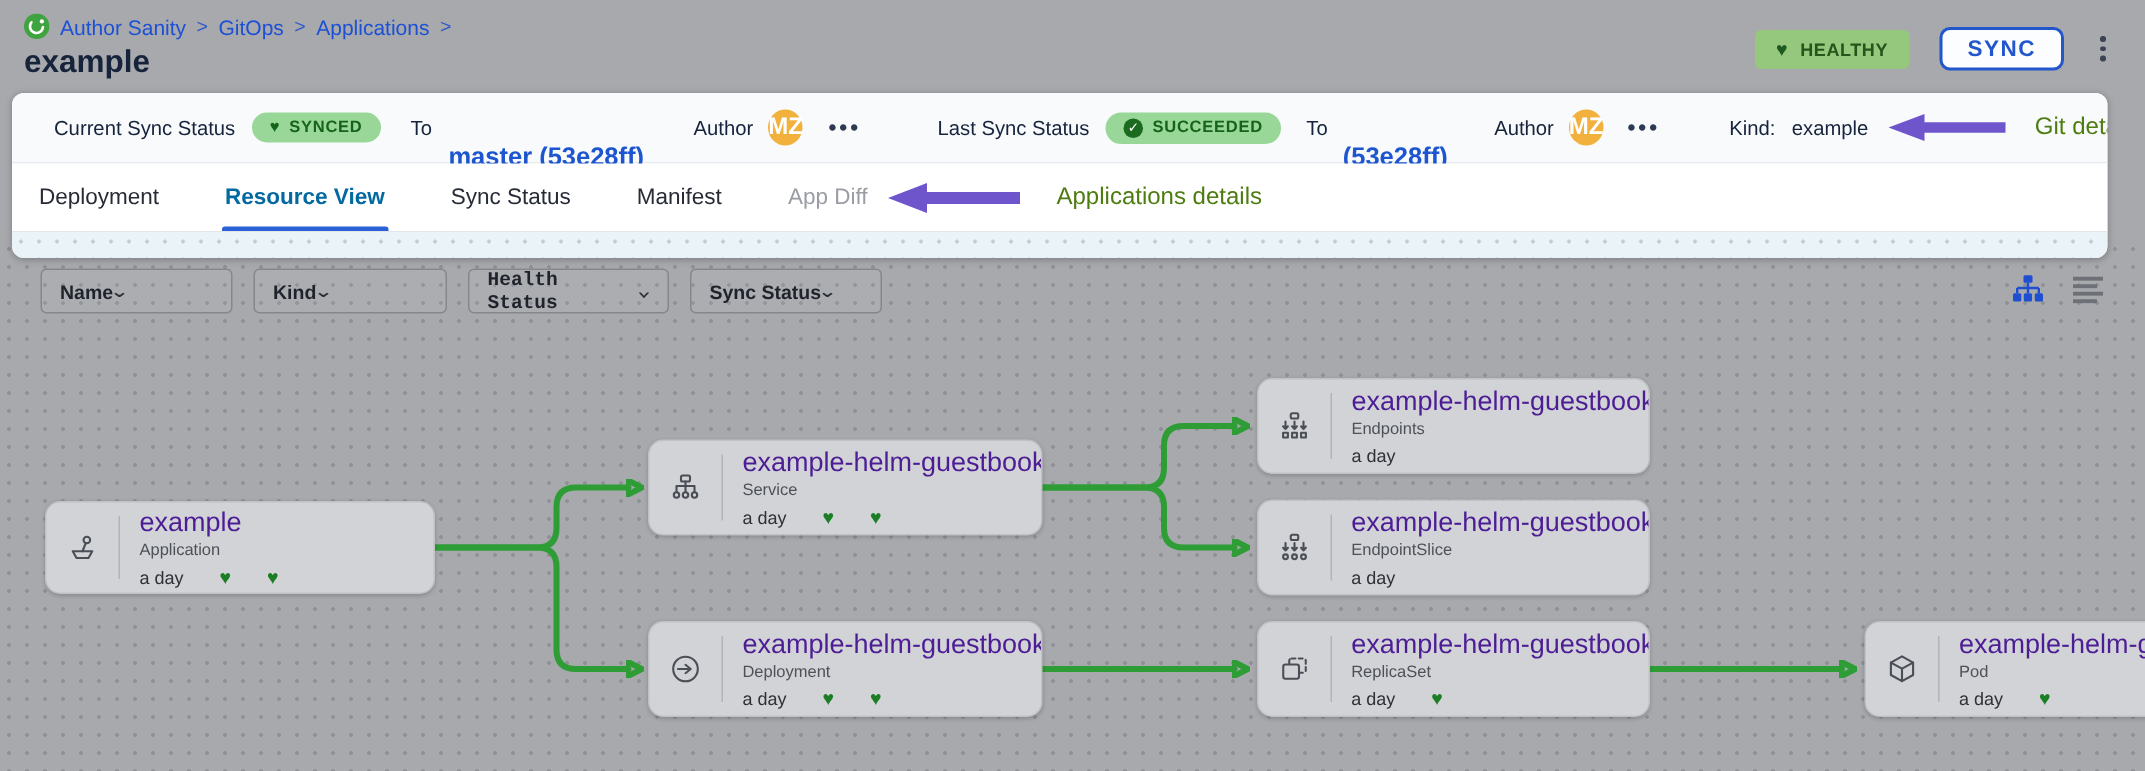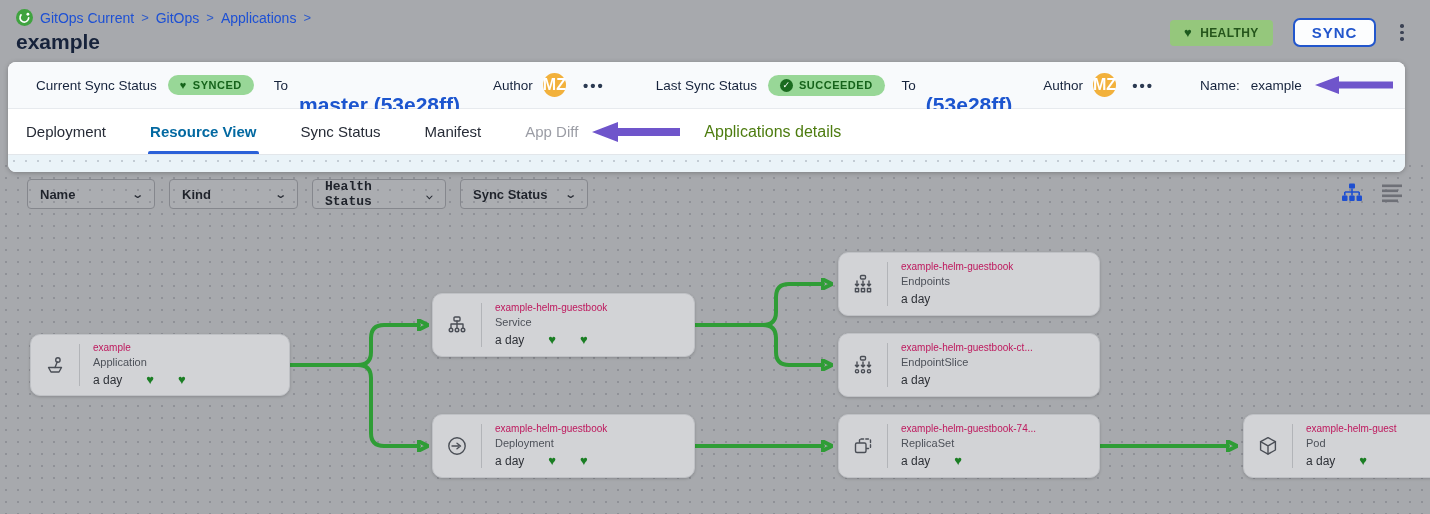--- a/index.html
+++ b/index.html
@@ -34,21 +34,21 @@
     border-radius:8px; box-shadow:0 1px 5px rgba(0,0,0,.25); z-index:5; display:flex;
     flex-direction:column; overflow:hidden; }
   .sync-row { height:47px; flex:0 0 47px; background:#f8fafc; border-bottom:1px solid #e7eaee;
     display:flex; align-items:center; padding:0 28px; font-size:13.5px; color:#16233c; white-space:nowrap; }
   .sr-label { color:#16233c; }
   .pill { display:inline-flex; align-items:center; gap:6px; background:#98d797; border-radius:12px;
     padding:4px 12px; font-size:11px; font-weight:700; letter-spacing:.5px; color:#15631a; }
   .pill .p-heart { color:#15631a; font-size:11px; line-height:1; }
   .check-circle { width:13px; height:13px; border-radius:50%; background:#1a6b1f; color:#fff;
     font-size:9px; display:inline-flex; align-items:center; justify-content:center; line-height:1; }
-  .rev-link { color:#1c55cf; font-weight:700; font-size:21px; text-decoration:none; cursor:pointer;margin-top:40px; }
+  .rev-link { color:#1c55cf; font-weight:700; font-size:17px; text-decoration:none; cursor:pointer;margin-top:40px; }
   .avatar { width:24px; height:24px; border-radius:50%; background:#f2b13c; color:#fff;
     font-size:16px; font-weight:700; display:inline-flex; align-items:center; justify-content:center; }
   .more-dots { color:#2c3a52; font-weight:700; font-size:15px; letter-spacing:2px; cursor:pointer; padding:0 2px; }
   .v-div { width:1px; height:24px; background:#d9dde3; }
 
   .purple { color:#4d7c0f; font-weight:400; font-size:16px; }
   .arrow-left { flex:0 0 auto; }
 
   .tabs-row { height:46px; flex:0 0 46px; background:#fff; display:flex; align-items:center;
     padding:0 18px; border-bottom:1px solid #e2e6ea; }
@@ -56,57 +56,57 @@
     color:#262b36; margin-right:44px; cursor:pointer; white-space:nowrap; }
   .tab.active { font-weight:700; color:#0369a1; }
   .tab.active::after { content:""; position:absolute; left:-2px; right:-2px; bottom:0; height:3px;
     background:#2b61d8; border-radius:2px 2px 0 0; }
   .tab.disabled { color:#9b9da5; }
   .card-foot { flex:1; background:#eaf3f8;
     background-image:radial-gradient(circle,#c3ccd4 1.1px,transparent 1.4px); background-size:12px 12px; }
 
   
   .filter-bar { position:absolute; left:27px; top:179px; display:flex; gap:14px; z-index:3; }
-  .filter-dd { display:flex; align-items:center; justify-content:space-between; width:128px; height:30px;
+  .filter-dd { display:flex; align-items:center; width:128px; height:30px;
     border:1px solid #85878d; border-radius:4px; padding:0 12px; font-size:13px; font-weight:700;
     color:#1f232b; background:rgba(255,255,255,0.05); cursor:pointer; }
   .filter-dd.w2 { width:129px; } .filter-dd.w3 { width:134px;font-family:Liberation Mono, monospace; } .filter-dd.w4 { width:128px; }
   .chev { font-size:11px; color:#2a2e37; transform:scaleX(1.4); }
   .view-toggles { position:absolute; right:26px; top:182px; display:flex; gap:16px; z-index:3; }
   .view-btn { cursor:pointer; display:flex; align-items:center; }
 
   
   .edges { position:absolute; inset:0; z-index:1; pointer-events:none; }
   .edges path { stroke:#2f9d36; stroke-width:4; fill:none; stroke-linecap:round; }
   .node { position:absolute; background:#d2d3d6; border:1px solid #bfc1c5; border-radius:10px;
     display:flex; align-items:center; box-shadow:0 1px 3px rgba(0,0,0,.18); z-index:2; cursor:pointer; }
   .node .icon-box { width:48px; flex:0 0 48px; display:flex; align-items:center; justify-content:center; }
   .node .n-div { width:1px; align-self:stretch; background:#b2b4b8; margin:9px 0; }
   .node .content { padding:7px 10px 7px 13px; display:flex; flex-direction:column; line-height:1.25;
     overflow:hidden; white-space:nowrap; }
-  .node .title { font-size:10px; color:#be185d; }
+  .node .title { font-size:18px; color:#4c1d95; }
   .node .kind { font-size:11px; color:#4d5159; margin-top:1px; }
   .node .meta { font-size:12px; color:#2e3137; margin-top:3px; display:flex; align-items:center; }
   .heart { color:#1b7e24; font-size:13px; margin-left:24px; line-height:1; }
   .n-icon { stroke:#4a4e56; stroke-width:1.4; fill:none; stroke-linejoin:round; stroke-linecap:round; }
 </style>
 </head>
 <body>
 
 <div class="page">
   <div class="dot-layer"></div>
 
   <div class="top-band">
     <div class="crumbs">
       <svg class="gitops-logo" viewBox="0 0 18 18">
         <circle cx="9" cy="9" r="9" fill="#3fa33f"></circle>
         <path d="M5.3 6.2 A4.6 4.6 0 1 0 13.4 9.5" stroke="#fff" stroke-width="1.8" fill="none" stroke-linecap="round"></path>
         <circle cx="12.6" cy="5.6" r="1.5" fill="#fff"></circle>
       </svg>
-      <a class="crumb">GitOps Current</a>
+      <a class="crumb">Author Sanity</a>
       <span class="crumb-sep">&gt;</span>
       <a class="crumb">GitOps</a>
       <span class="crumb-sep">&gt;</span>
       <a class="crumb">Applications</a>
       <span class="crumb-sep">&gt;</span>
     </div>
     <div class="page-title">example</div>
     <div class="top-actions">
       <div class="health-badge">
         <span class="hb-heart">♥</span>
@@ -138,21 +138,21 @@
       <span class="pill" style="margin-left:11px;">
         <span class="check-circle">✓</span>
         <span>SUCCEEDED</span>
       </span>
       <span style="margin-left:17px;">To</span>
       <a class="rev-link" style="margin-left:10px;">(53e28ff)</a>
       <span style="margin-left:31px;">Author</span>
       <span class="avatar" style="margin-left:10px;">MZ</span>
       <span class="more-dots" style="margin-left:14px;">•••</span>
       <span class="v-div" style="margin-left:25px;"></span>
-      <span style="margin-left:19px;">Name:</span>
+      <span style="margin-left:19px;">Kind:</span>
       <span style="margin-left:11px;">example</span>
       <svg class="arrow-left" style="margin-left:13px;" width="80" height="20" viewBox="0 0 80 20">
         <path d="M0 10 L24 1 L24 6.5 L78 6.5 L78 13.5 L24 13.5 L24 19 Z" fill="#6f55cb"></path>
       </svg>
       <span class="purple" style="margin-left:18px;">Git details</span>
     </div>
     <div class="tabs-row">
       <div class="tab">Deployment</div>
       <div class="tab active">Resource View</div>
       <div class="tab">Sync Status</div>

